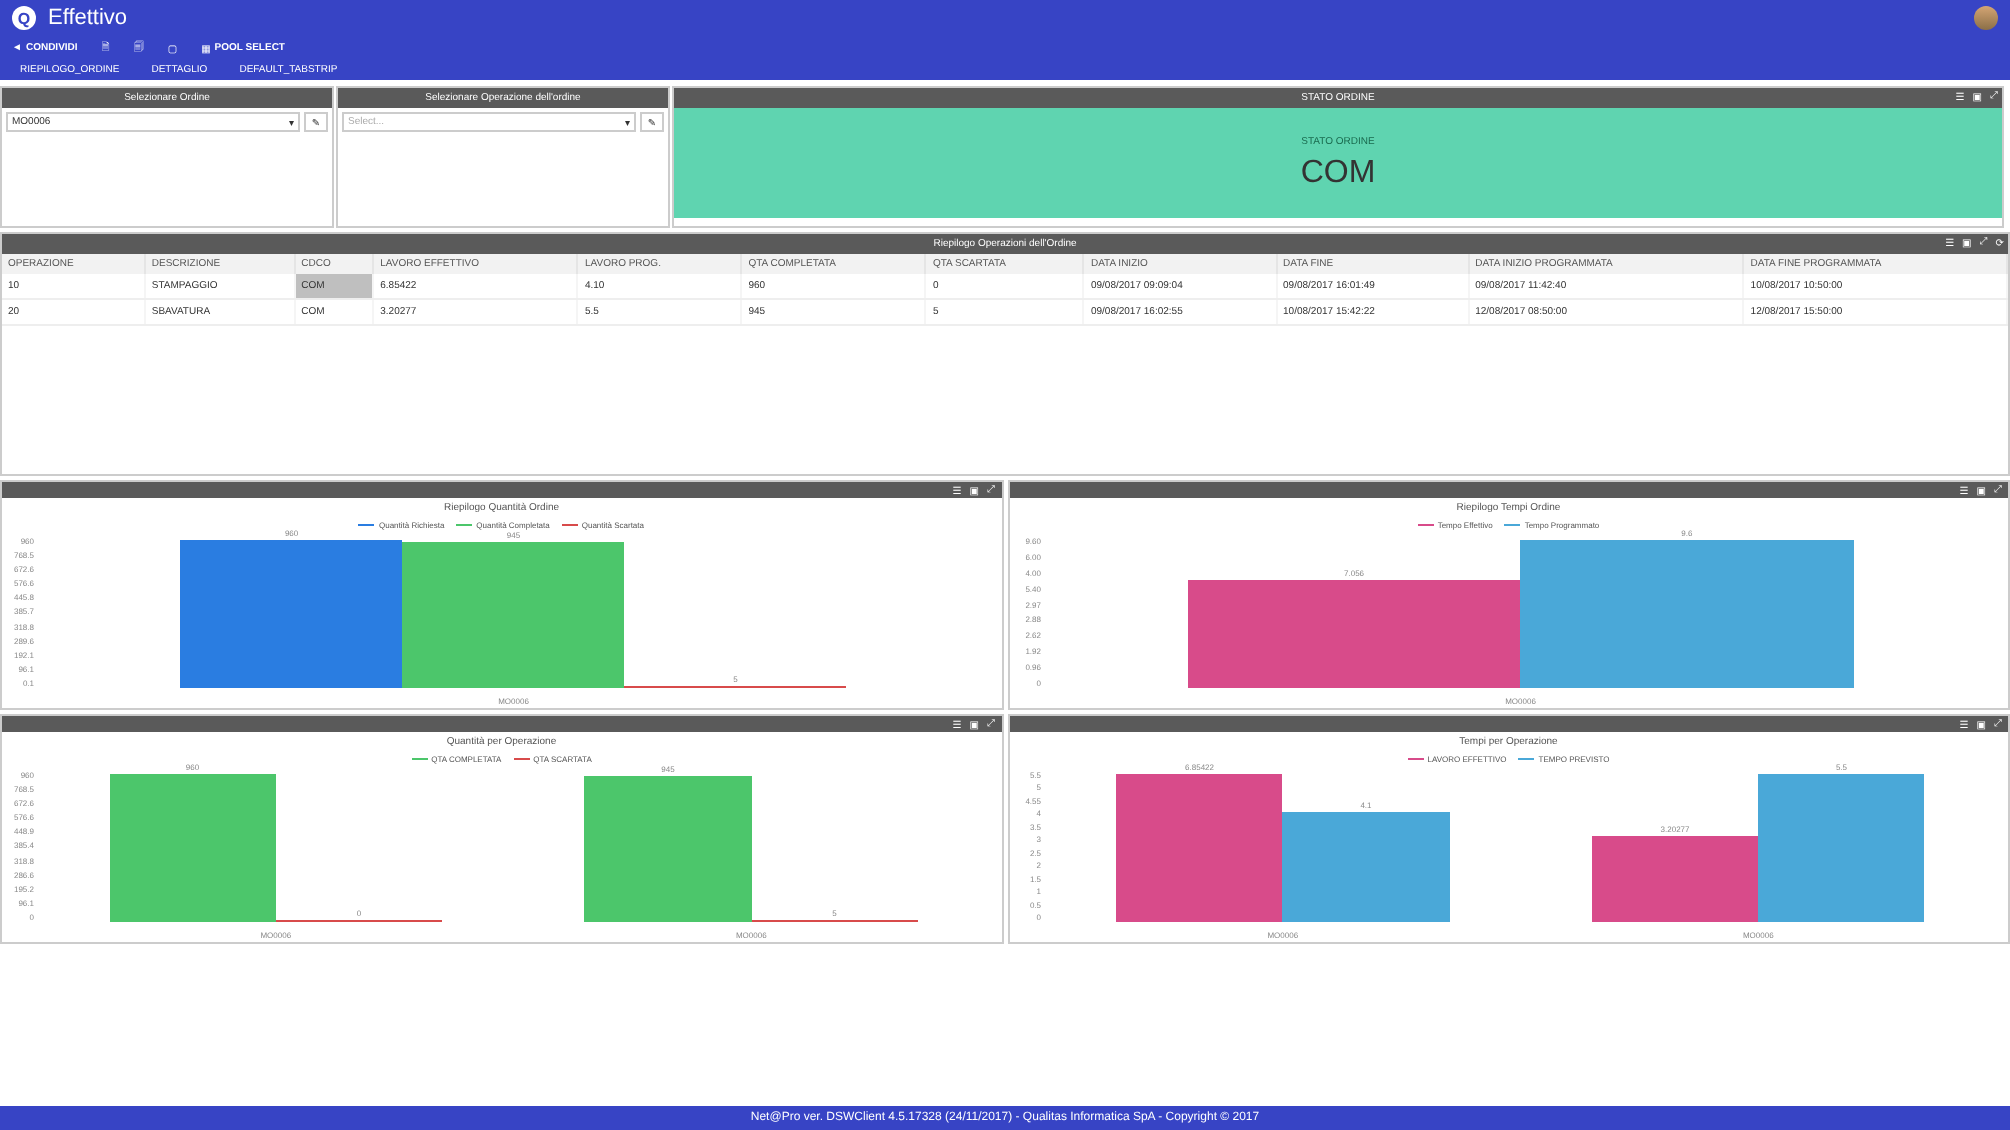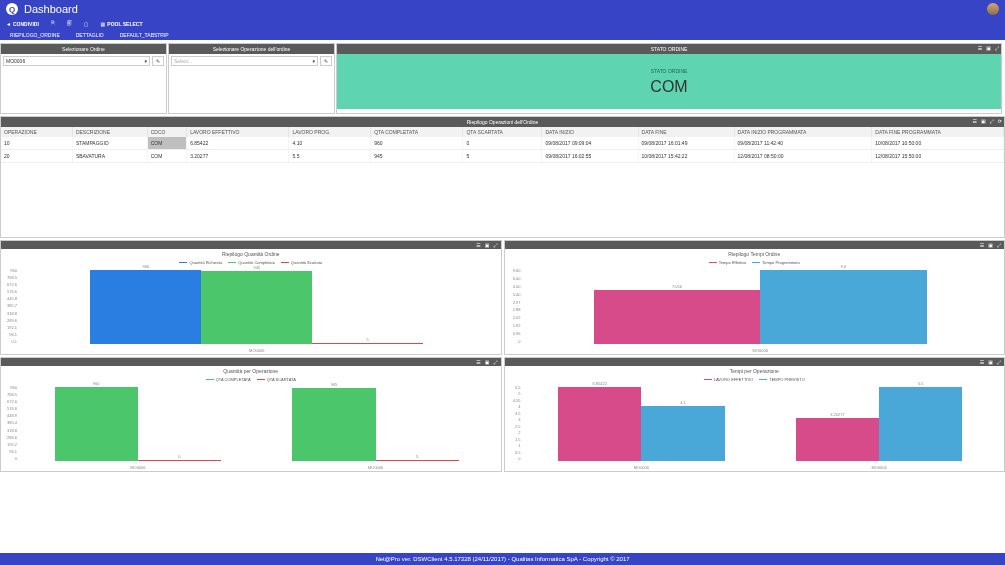--- a/index.html
+++ b/index.html
@@ -53,21 +53,21 @@
 .bar{position:absolute;bottom:0}
 .line-marker{position:absolute;height:1px}
 .val-label{position:absolute;font-size:4px;color:#888;transform:translateX(-50%);white-space:nowrap}
 .footer{position:absolute;bottom:0;left:0;right:0;background:#3744c5;color:#fff;text-align:center;font-size:6px;padding:3px}
 </style>
 </head>
 <body>
 
 <div class="topbar">
   <div class="logo">Q</div>
-  <div class="title">Dashboard</div>
+  <div class="title">Effettivo</div>
   <div class="avatar"></div>
 </div>
 <div class="menubar">
   <span>◄ <b>CONDIVIDI</b></span>
   <span>🗎</span>
   <span>🗐</span>
   <span>▢</span>
   <span>▦ <b>POOL SELECT</b></span>
 </div>
 <div class="tabbar">

